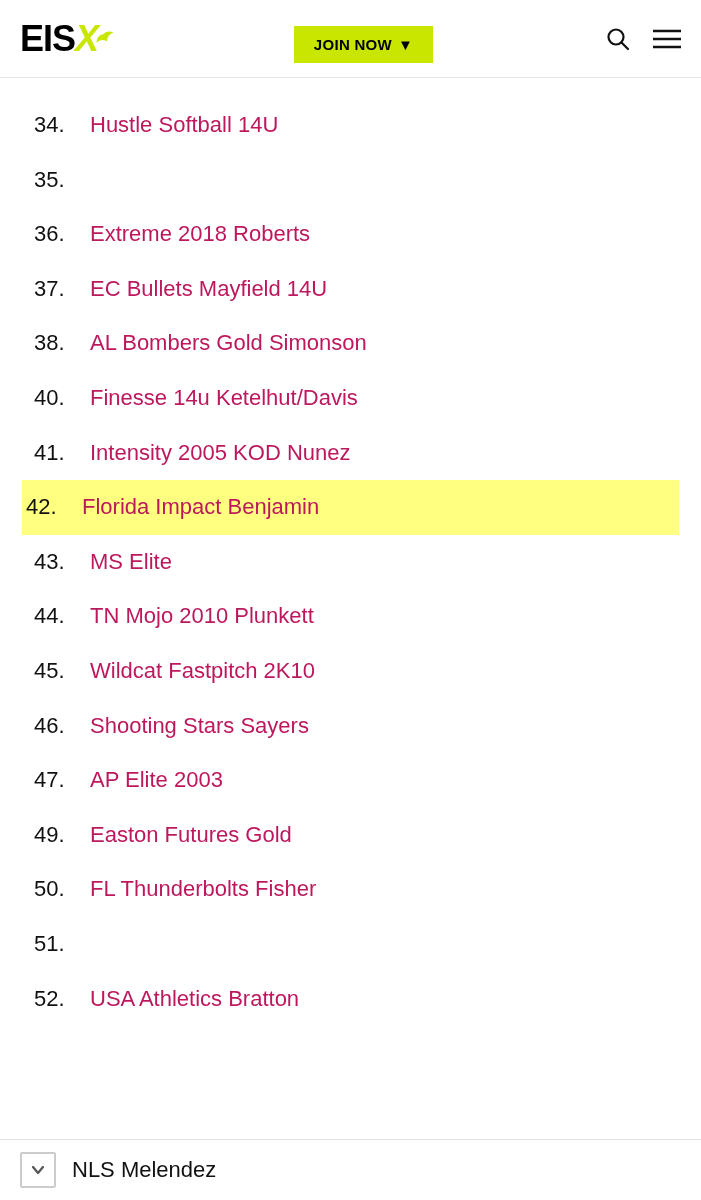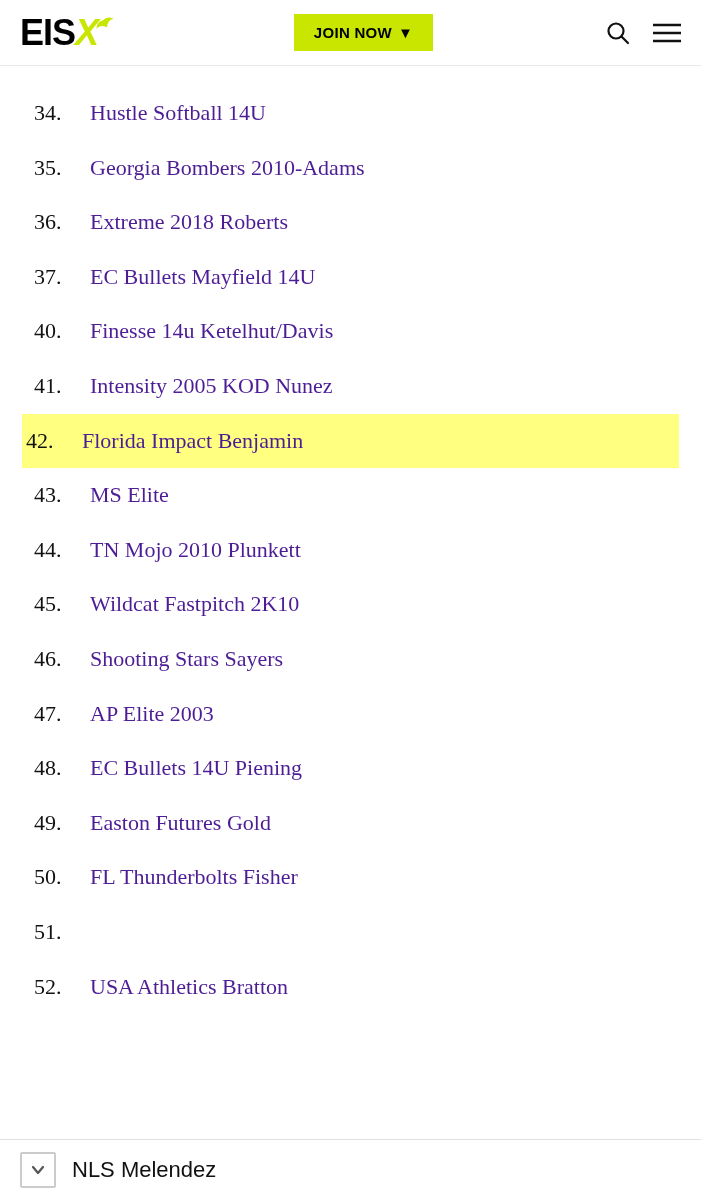--- a/index.html
+++ b/index.html
@@ -21,21 +21,21 @@
       display: flex;
       align-items: center;
       justify-content: space-between;
       padding: 14px 20px;
       background: #ffffff;
       border-bottom: 1px solid #e8e8e8;
     }
 
     .logo {
       display: flex;
-      align-items: flex-start;
+      align-items: flex-end;
     }
 
     .logo-text {
       font-size: 36px;
       font-weight: 900;
       color: #000000;
       letter-spacing: -1px;
       line-height: 1;
     }
 
@@ -55,20 +55,21 @@
       color: #000000;
       border: none;
       padding: 10px 20px;
       font-size: 15px;
       font-weight: 700;
       cursor: pointer;
       display: flex;
       align-items: center;
       gap: 6px;
       letter-spacing: 0.3px;
+      margin-top: 12px;
     }
 
     .header-icons {
       display: flex;
       align-items: center;
       gap: 22px;
     }
 
     .header-icon {
       cursor: pointer;
@@ -83,40 +84,39 @@
     }
 
     .list-item {
       display: flex;
       align-items: flex-end;
       padding: 13px 8px 13px 4px;
       font-size: 22px;
       font-weight: 400;
       color: #111111;
       line-height: 1.3;
-      font-family: Liberation Serif, serif;
     }
 
     .list-item.highlighted {
       background-color: #ffff80;
       padding-right: 8px;
       margin-left: -8px;
       margin-right: -8px;
     }
 
     .item-number {
       min-width: 56px;
       font-size: 22px;
       color: #111111;
       font-weight: 400;
     }
 
     .item-name {
       font-size: 22px;
-      color: #4c1d95;
+      color: #be185d;
     }
 
     
     .bottom-bar {
       position: fixed;
       bottom: 0;
       left: 0;
       width: 701px;
       background: #ffffff;
       border-top: 1px solid #e0e0e0;
@@ -180,29 +180,32 @@
   </div>
 </header>
 
 <main class="list-container">
 <div class="list-item">
       <span class="item-number">34.</span>
       <span class="item-name">Hustle Softball 14U</span>
     </div>
     <div class="list-item">
       <span class="item-number">35.</span>
-      <span class="item-name">Georgia Bombers 2010-Adams</span>
     </div>
     <div class="list-item">
       <span class="item-number">36.</span>
       <span class="item-name">Extreme 2018 Roberts</span>
     </div>
     <div class="list-item">
       <span class="item-number">37.</span>
       <span class="item-name">EC Bullets Mayfield 14U</span>
+    </div>
+    <div class="list-item">
+      <span class="item-number">38.</span>
+      <span class="item-name">AL Bombers Gold Simonson</span>
     </div>
     <div class="list-item">
       <span class="item-number">40.</span>
       <span class="item-name">Finesse 14u Ketelhut/Davis</span>
     </div>
     <div class="list-item">
       <span class="item-number">41.</span>
       <span class="item-name">Intensity 2005 KOD Nunez</span>
     </div>
     <div class="list-item highlighted">
@@ -221,24 +224,20 @@
       <span class="item-number">45.</span>
       <span class="item-name">Wildcat Fastpitch 2K10</span>
     </div>
     <div class="list-item">
       <span class="item-number">46.</span>
       <span class="item-name">Shooting Stars Sayers</span>
     </div>
     <div class="list-item">
       <span class="item-number">47.</span>
       <span class="item-name">AP Elite 2003</span>
-    </div>
-    <div class="list-item">
-      <span class="item-number">48.</span>
-      <span class="item-name">EC Bullets 14U Piening</span>
     </div>
     <div class="list-item">
       <span class="item-number">49.</span>
       <span class="item-name">Easton Futures Gold</span>
     </div>
     <div class="list-item">
       <span class="item-number">50.</span>
       <span class="item-name">FL Thunderbolts Fisher</span>
     </div>
     <div class="list-item">

